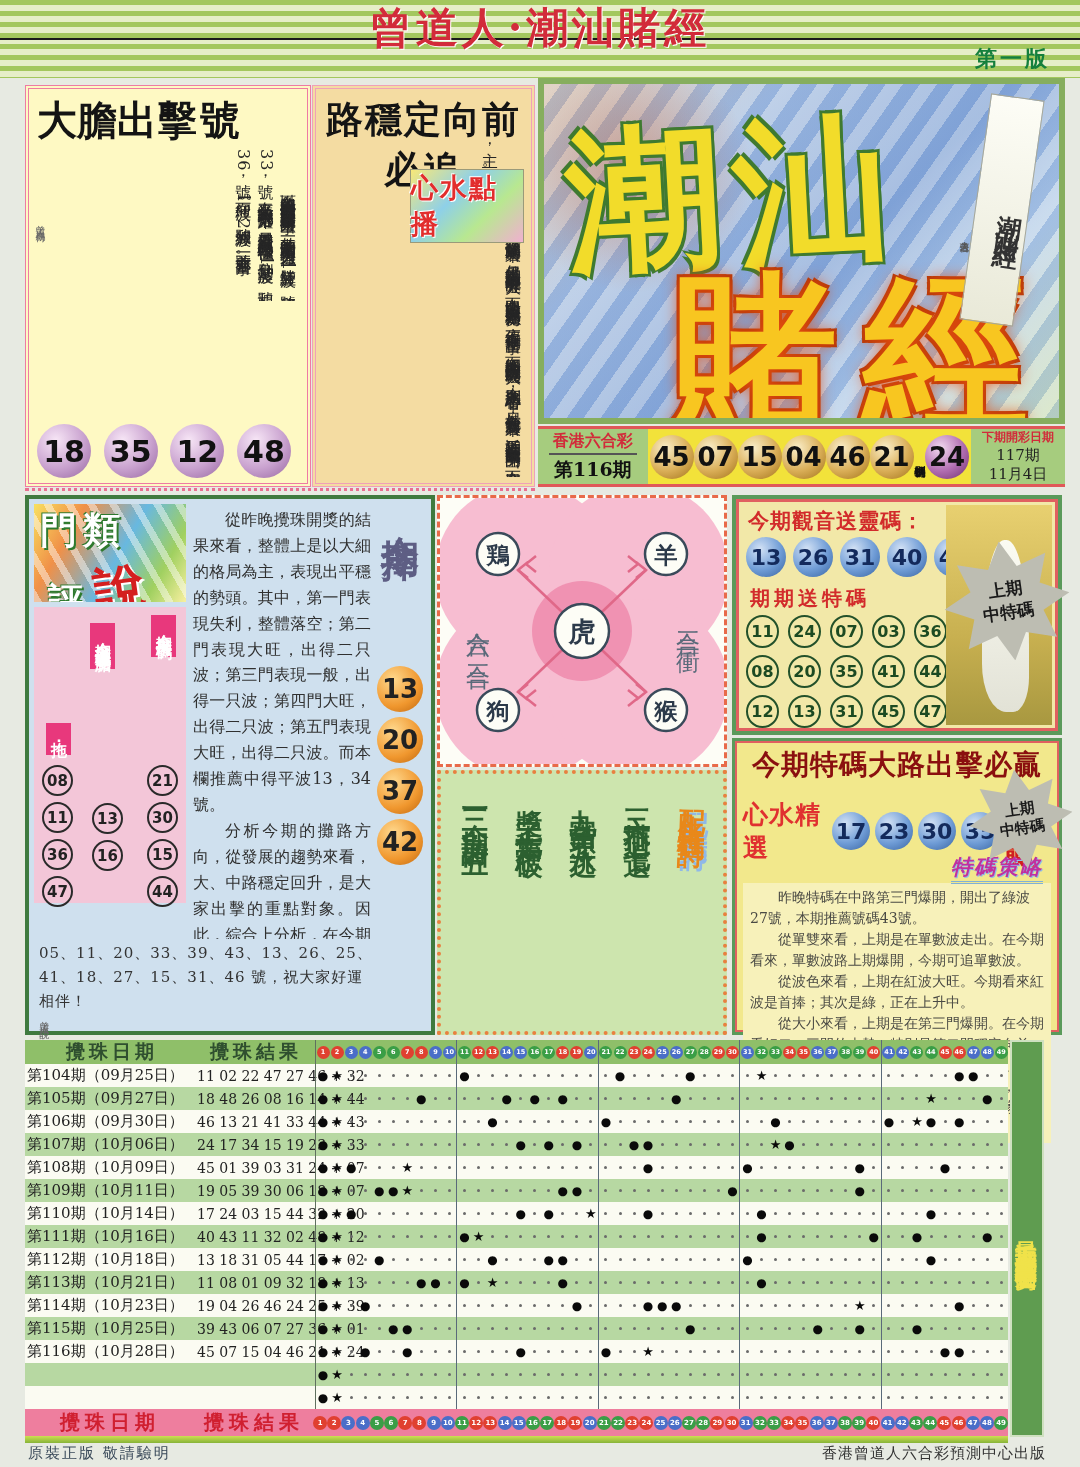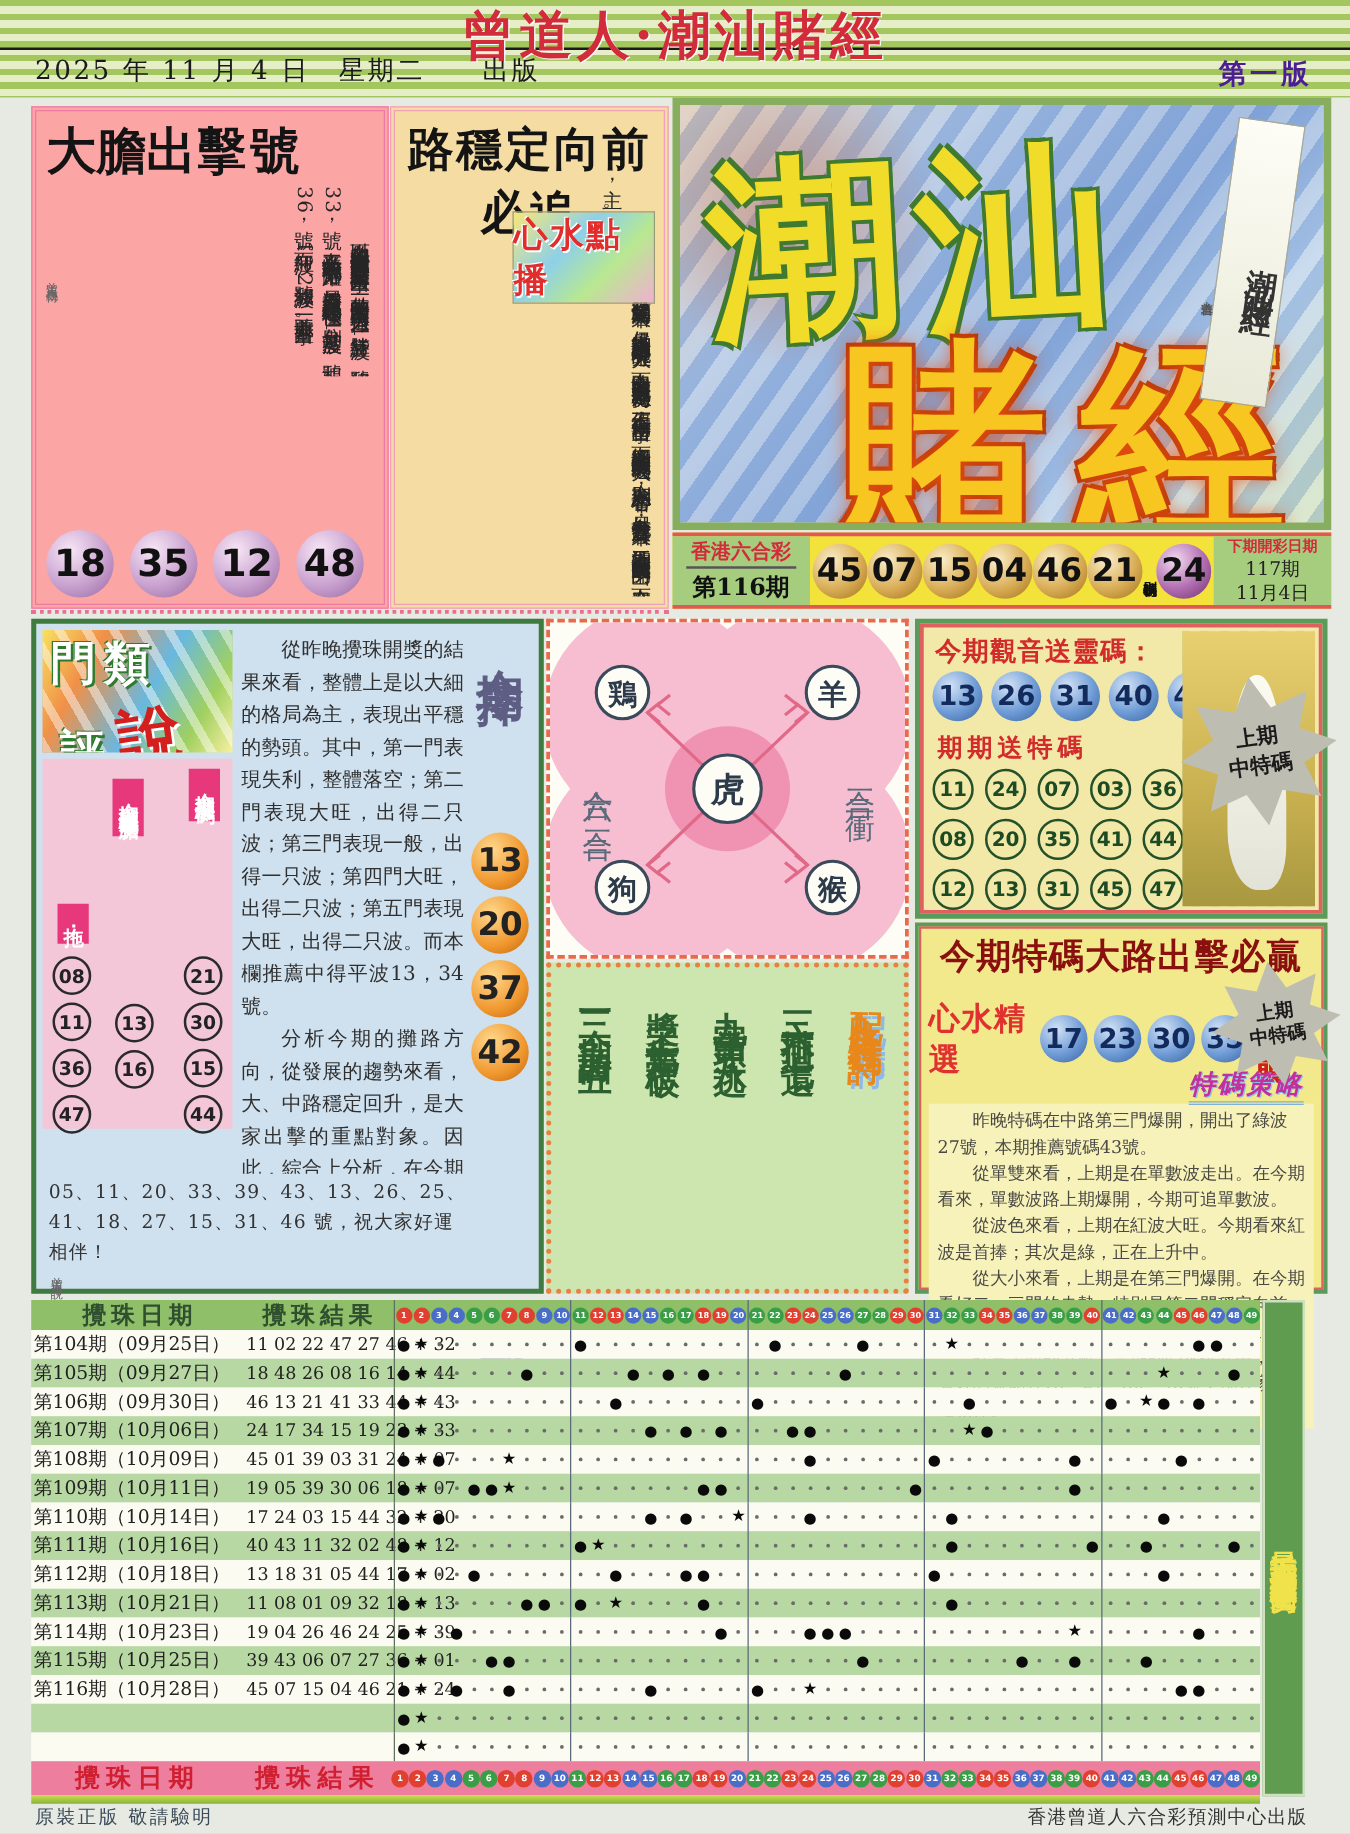--- a/index.html
+++ b/index.html
@@ -7,34 +7,34 @@
         font-family:"DejaVu Serif","Liberation Serif",serif;}
   .abs{position:absolute;box-sizing:border-box;}
 
   
   .header{left:0;top:0;width:1080px;height:78px;
     background:repeating-linear-gradient(180deg,#a3c75e 0 5px,#e6eec8 5px 11px);}
   .hline{left:0;top:38px;width:1080px;height:2px;background:#1a1a1a;}
   .h-title{left:0;top:0;width:100%;text-align:center;font-size:42px;font-weight:bold;color:#d22b3a;
     letter-spacing:4px;text-shadow:1px 1px 0 #fff;}
   .h-date{left:28px;top:42px;font-size:21px;color:#1a1a1a;letter-spacing:2px;}
-  .h-ed{right:30px;top:44px;font-size:22px;font-weight:bold;color:#4c1d95;letter-spacing:3px;}
+  .h-ed{right:30px;top:44px;font-size:22px;font-weight:bold;color:#15803d;letter-spacing:3px;}
 
   
   .ball{border-radius:50%;display:inline-flex;align-items:center;justify-content:center;
     font-family:"DejaVu Sans","Liberation Sans",sans-serif;font-weight:bold;flex:none;}
   .b-redorange{background:radial-gradient(circle at 35% 30%,#ff9a62,#e33d1e 60%,#a81605);color:#1a1a1a;}
   .b-lav{background:radial-gradient(circle at 35% 30%,#f7e6f6,#c9a2cf 55%,#96649f);color:#111;}
   .b-gold{background:radial-gradient(circle at 35% 30%,#faeec9,#d9ad56 55%,#a07018);color:#111;}
   .b-purple{background:radial-gradient(circle at 35% 30%,#f2daf0,#b06cb0 55%,#6d2f6b);color:#111;}
   .b-blue{background:radial-gradient(circle at 35% 30%,#d3e2f5,#6f9cd6 55%,#35619f);color:#132a5c;}
   .b-orange{background:radial-gradient(circle at 35% 30%,#ffd98e,#f0972e 60%,#bd650e);color:#222;}
 
   
-  .panel1{left:25px;top:85px;width:286px;height:402px;background:#fca5a5;border:4px double #ee7aa4;}
+  .panel1{left:25px;top:85px;width:286px;height:402px;background:#fef9c3;border:4px double #ee7aa4;}
   .p1-head{display:flex;align-items:center;gap:3px;padding:4px 2px 0 8px;font-size:40px;font-weight:bold;color:#141414;}
   .p1-article{position:absolute;top:60px;left:8px;right:8px;height:152px;writing-mode:vertical-rl;
     font-size:16px;line-height:1.4;letter-spacing:1px;color:#262626;overflow:hidden;text-indent:2em;}
   .p1-sign{position:absolute;left:4px;top:128px;writing-mode:vertical-rl;font-size:10px;color:#666;letter-spacing:2px;}
   .redbox{position:absolute;left:8px;top:216px;width:254px;height:122px;background:#e8487c;border-radius:14px;
     display:flex;}
   .rb-half{flex:1;display:flex;flex-direction:column;align-items:center;}
   .rb-div{width:5px;background:#fff;margin:10px 0;border-radius:3px;}
   .rb-label{background:#fff;color:#e03060;font-weight:bold;font-size:19px;padding:1px 8px;margin-top:8px;border-radius:2px;letter-spacing:1px;}
   .rb-value{font-size:56px;font-weight:bold;color:#111;line-height:1.15;}
@@ -180,21 +180,20 @@
   .sep1{left:25px;top:488px;width:510px;border-top:3px dotted #e87090;}
 </style>
 </head>
 <body>
 
 <div class="page">
 
   <div class="abs header"></div>
   <div class="abs hline"></div>
   <div class="abs h-title">曾道人·潮汕賭經</div>
-  <div class="abs h-date">2025 年 11 月 4 日　星期二　　出版</div>
   <div class="abs h-ed">第一版</div>
 
   <div class="abs panel1">
     <div class="p1-head">
       <span>大膽出擊</span>
       <span>號</span>
     </div>
     <div class="p1-article">以上面的分析得出今期的攤路走勢可着重往細路方向來出擊，其中的第一門和第五門可大力追捧。勝算紅波13號和綠波33號，在平特方向的表現都十分活躍，另外還有四只號碼心水較為極佳，分別是藍波15號和36號，而紅波13號和綠波27號亦要一齊出擊。</div>
     <div class="p1-sign">曾道人親傳</div>
     <div class="p1-balls" id="p1-balls">

